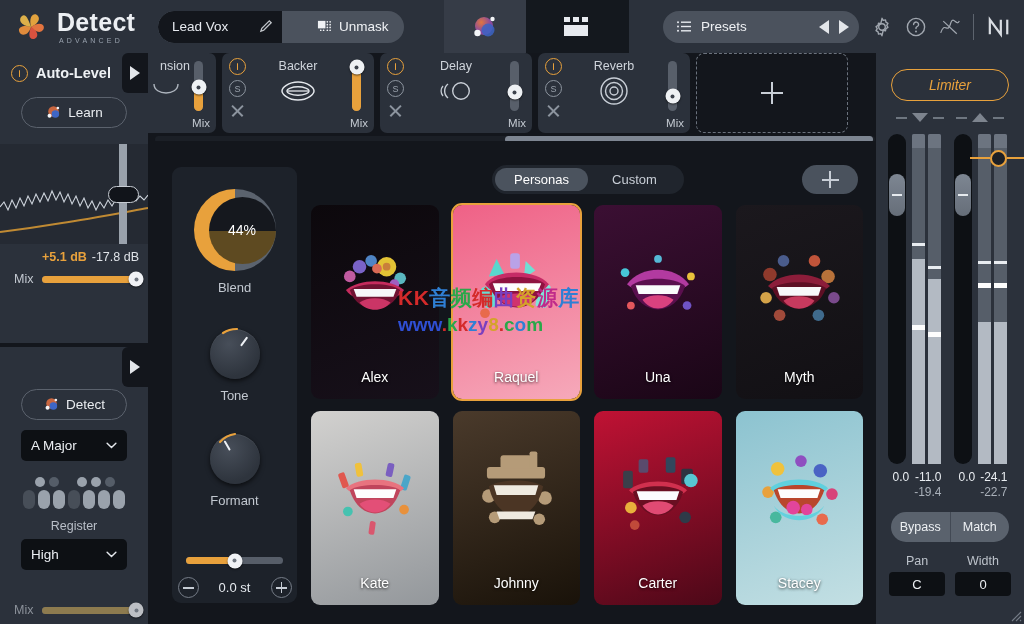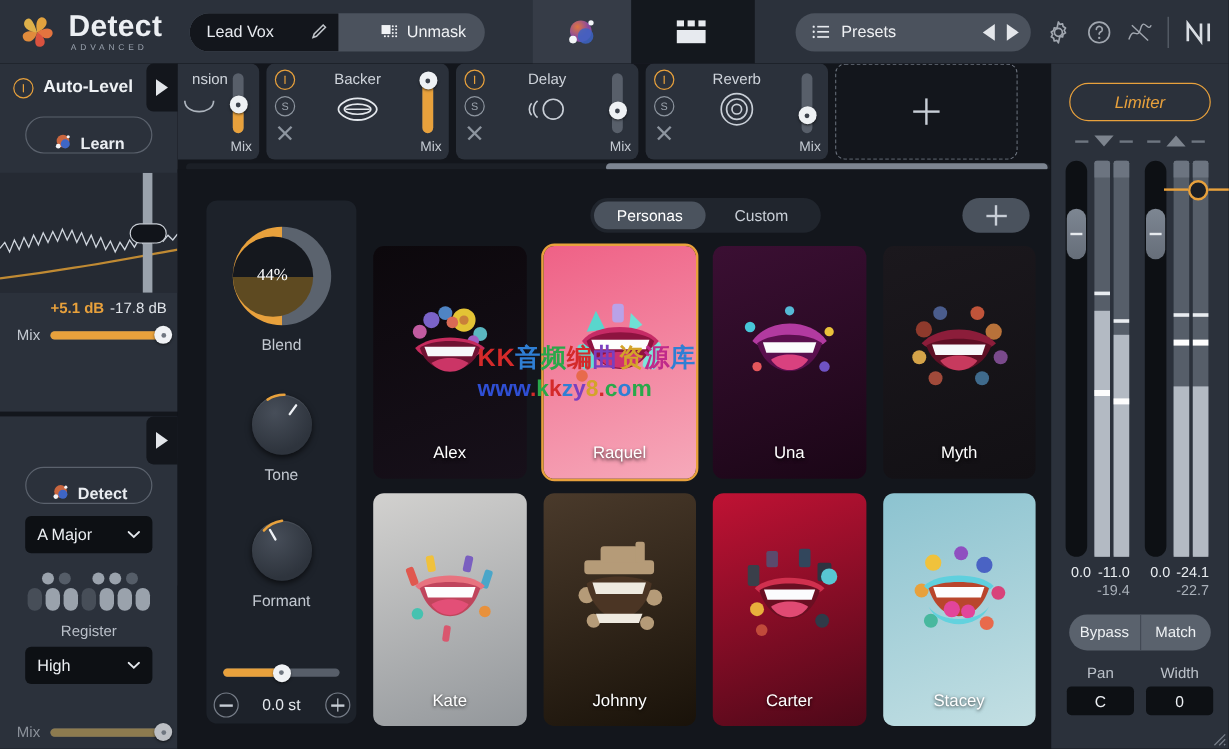--- a/index.html
+++ b/index.html
@@ -145,22 +145,22 @@
   }
   .sb-head .title { font-size: 14.5px; font-weight: bold; color: #eef1f4; }
   .sb-head .title.center { flex: 1; text-align: center; margin-right: 22px; }
   .sb-arrow {
     position: absolute; right: 0; top: 0; width: 26px; height: 40px; background: #13161c;
     display: flex; align-items: center; justify-content: center; cursor: pointer;
     border-radius: 6px 0 0 6px;
   }
   .pill-btn {
     margin: 0 auto; width: 106px; height: 31px; border-radius: 16px;
-    border: 1px solid #5b626d; display: flex; align-items: flex-end; justify-content: center;
-    gap: 6px; cursor: pointer; background: transparent; font-weight: bold;
+    border: 1px solid #5b626d; display: flex; align-items: center; justify-content: center;
+    gap: 6px; cursor: pointer; background: transparent;
   }
   .pill-btn span { font-size: 13.5px; color: #e9ecf0; }
   .ai-blob { width: 17px; height: 17px; position: relative; }
 
   .al-graph { position: relative; width: 148px; height: 100px; background: #252a33; overflow: hidden; }
   .al-vline { position:absolute; left: 119px; top: 0; width: 8px; height: 100px; background:#9aa2ac; }
   .al-handle {
     position:absolute; left: 108px; top: 42px; width: 31px; height: 17px; border-radius: 9px;
     background:#11141a; border:1px solid #c7ccd3; cursor: pointer;
   }
@@ -203,21 +203,21 @@
   .center { position: absolute; top: 141px; left: 148px; width: 728px; height: 483px; background: #13161c; }
 
   .ctrl-panel {
     position: absolute; left: 24px; top: 26px; width: 125px; height: 436px;
     background: #1d222a; border-radius: 9px;
   }
   .blend-wrap { position: absolute; left: 50%; top: 22px; transform: translateX(-50%); }
   .blend-ring {
     width: 82px; height: 82px; border-radius: 50%;
     background: conic-gradient(from 180deg, #e8a13c 0deg 180deg, #5b636e 180deg 360deg);
-    display:flex; align-items:center; justify-content:flex-start; position: relative; font-family: Liberation Serif, serif;
+    display:flex; align-items:center; justify-content:flex-end; position: relative;
   }
   .blend-inner {
     width: 67px; height: 67px; border-radius: 50%;
     background: linear-gradient(to bottom, #15181e 0 50%, #5e4a21 50% 100%);
     display:flex; align-items:center; justify-content:center;
   }
   .blend-val { font-size: 14px; color: #fff; margin-top: -1px; }
   .ctrl-lbl { text-align:center; font-size: 13px; color: #c2c8d0; margin-top: 9px; }
 
   .knob-wrap { position: absolute; left: 50%; transform: translateX(-50%); }

